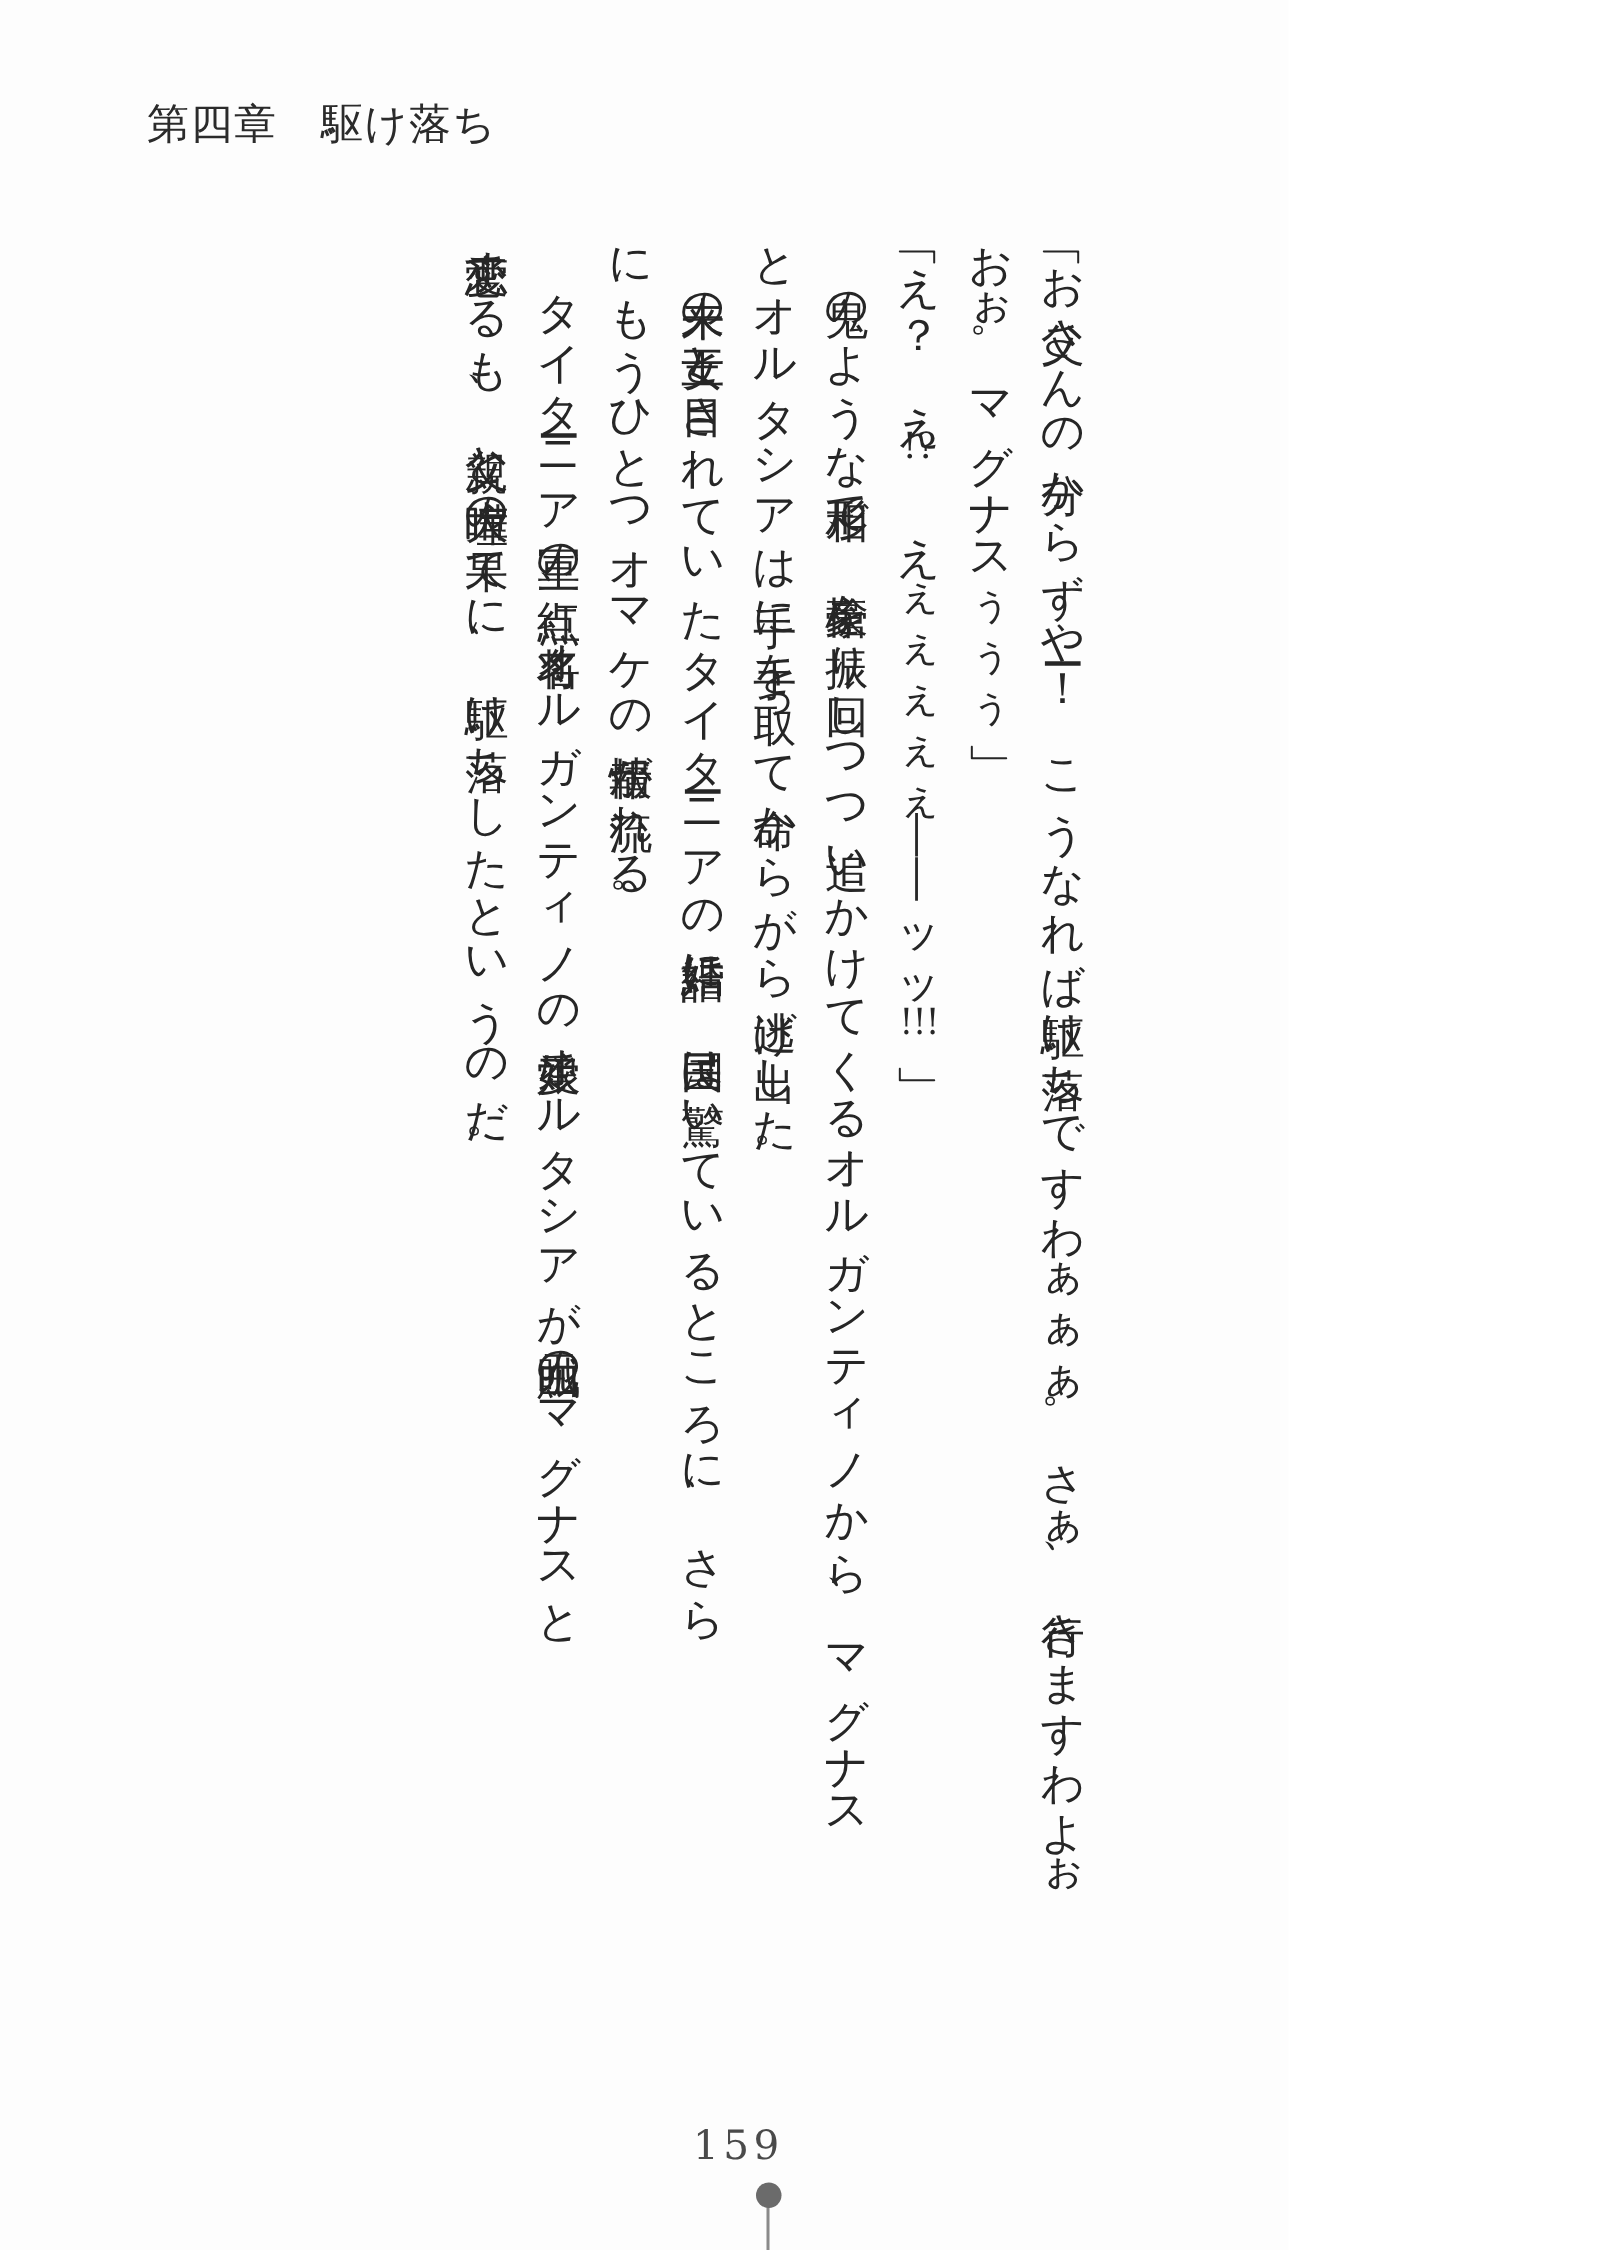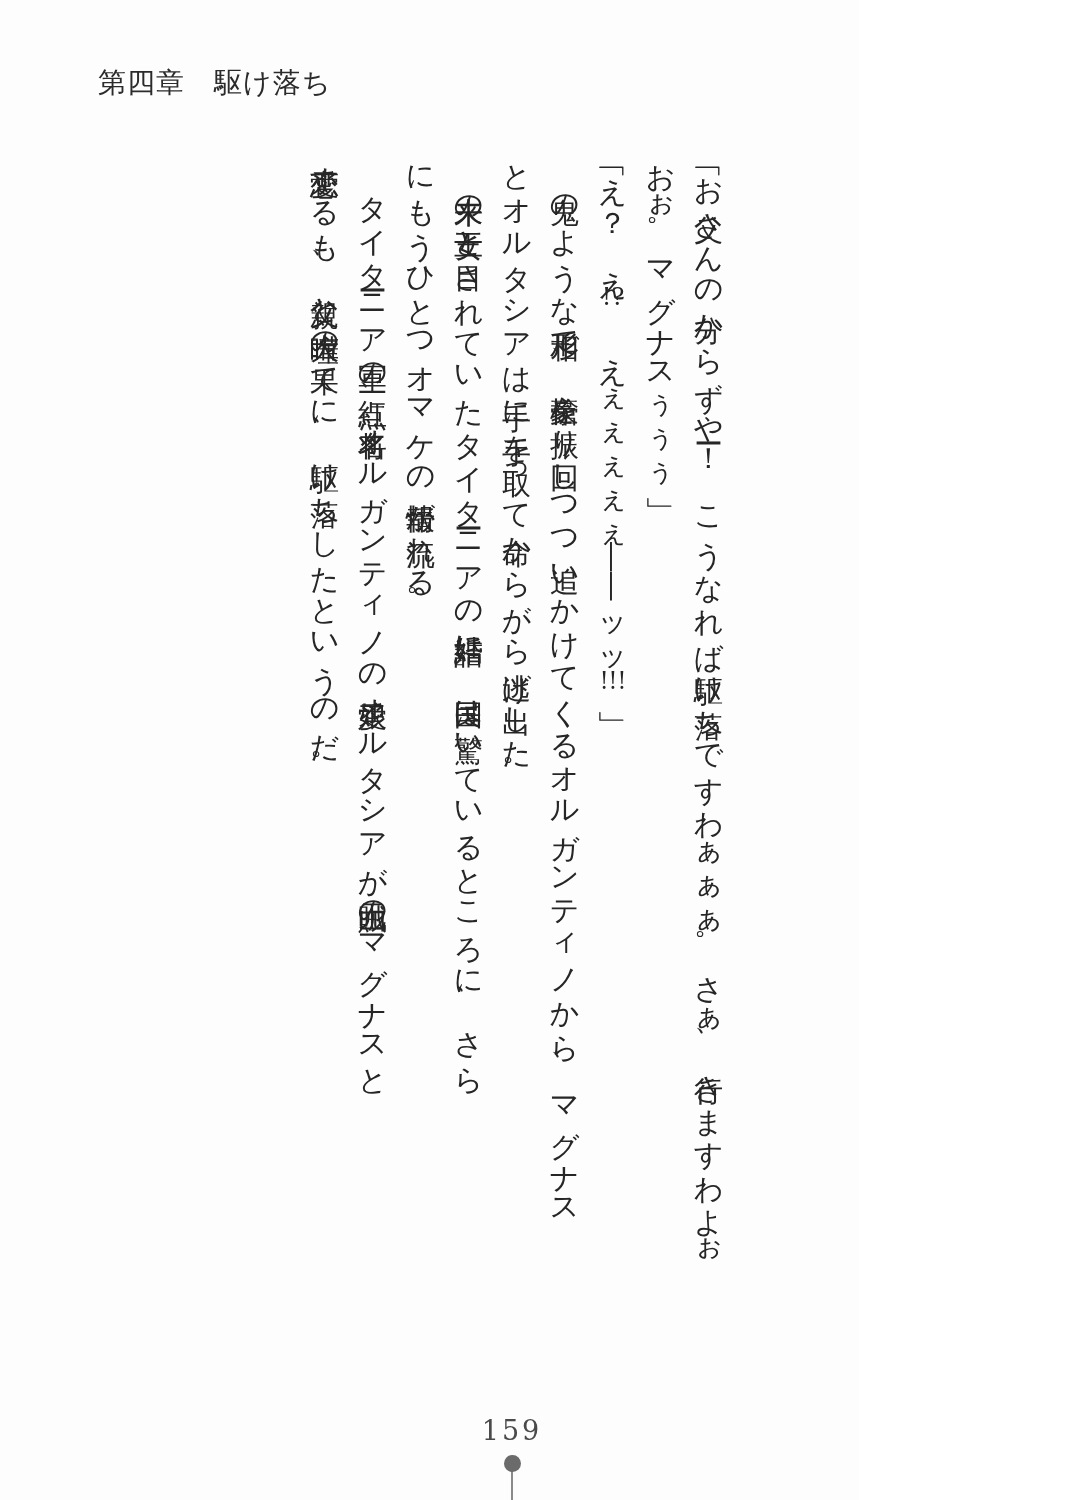--- a/index.html
+++ b/index.html
@@ -47,21 +47,20 @@
   .tcy {
     text-combine-upright: all;  
     font-size: 24px;
   }
   
   .page-number {
     position: absolute;
     left: 462px;
     top: 1415px;
     width: 100px;
-    text-align: center;
     font-size: 27px;
     letter-spacing: 3px;
     color: #4a4a4a;
   }
   .pin {
     position: absolute;
     left: 0;
     top: 1453px;
     width: 1068px;
     height: 47px;

